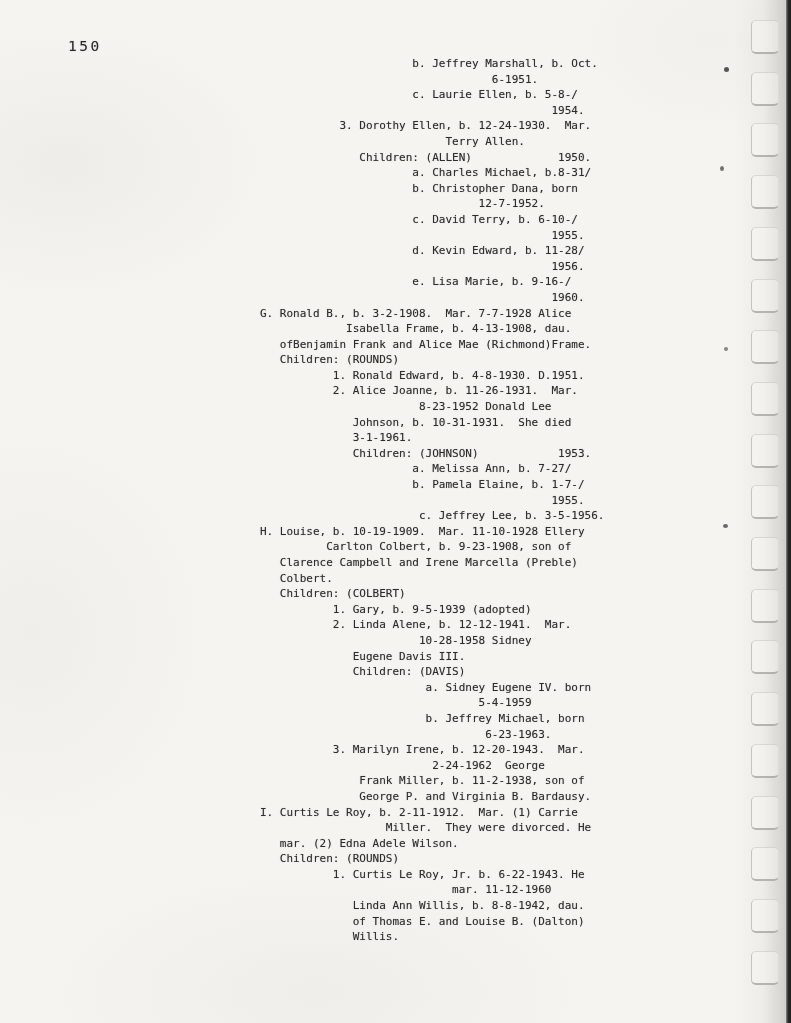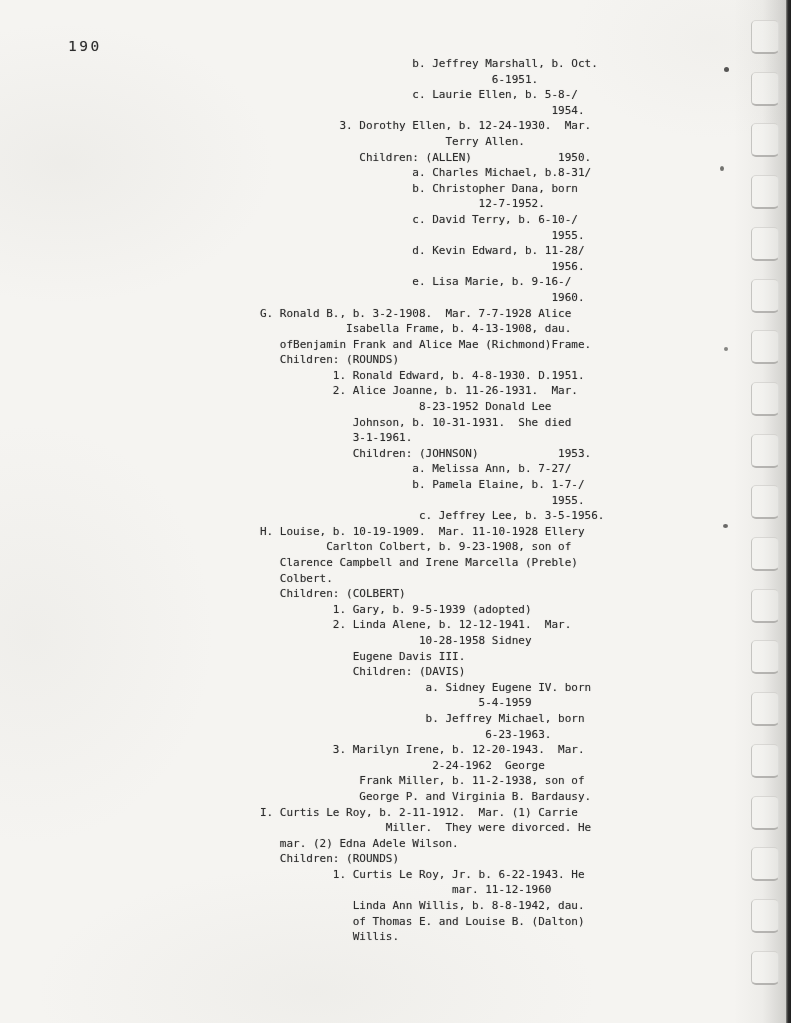--- a/index.html
+++ b/index.html
@@ -50,21 +50,21 @@
   }
   .paper-speck{
     position:absolute;border-radius:50%;background:#3a3a38;opacity:0.85;
   }
 </style>
 </head>
 <body>
 
 <div class="page">
 
-  <span class="page-number">190</span>
+  <span class="page-number">150</span>
 
   <pre class="typewriter">                       b. Jeffrey Marshall, b. Oct.
                                    6-1951.
                        c. Laurie Ellen, b. 5-8-/
                                             1954.
             3. Dorothy Ellen, b. 12-24-1930.  Mar.
                             Terry Allen.
                Children: (ALLEN)             1950.
                        a. Charles Michael, b.8-31/
                        b. Christopher Dana, born

